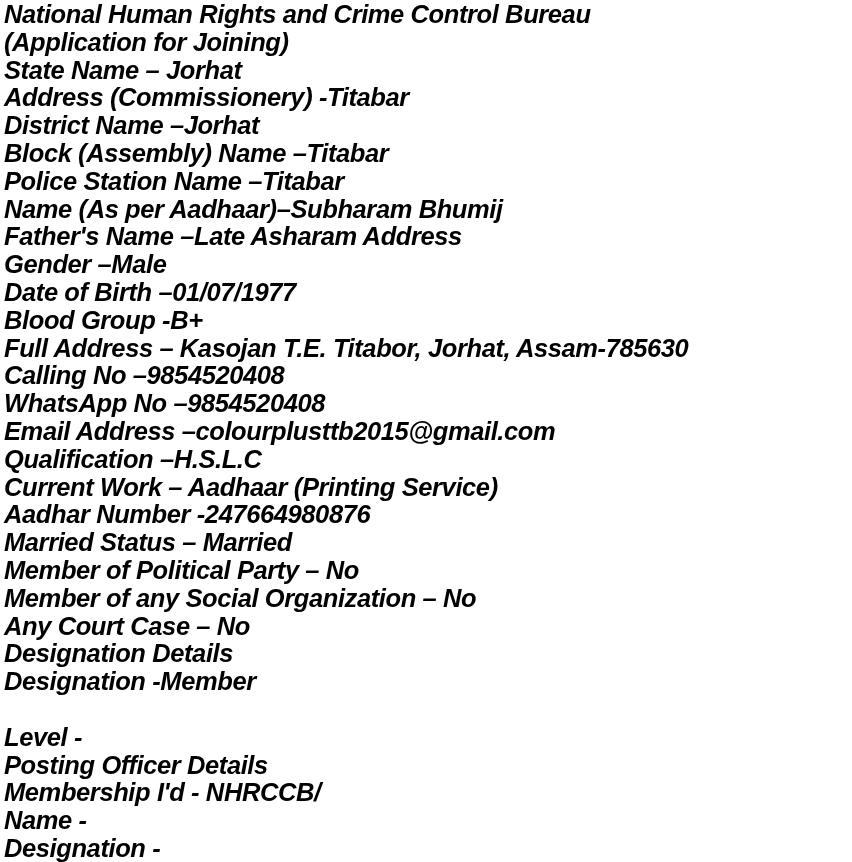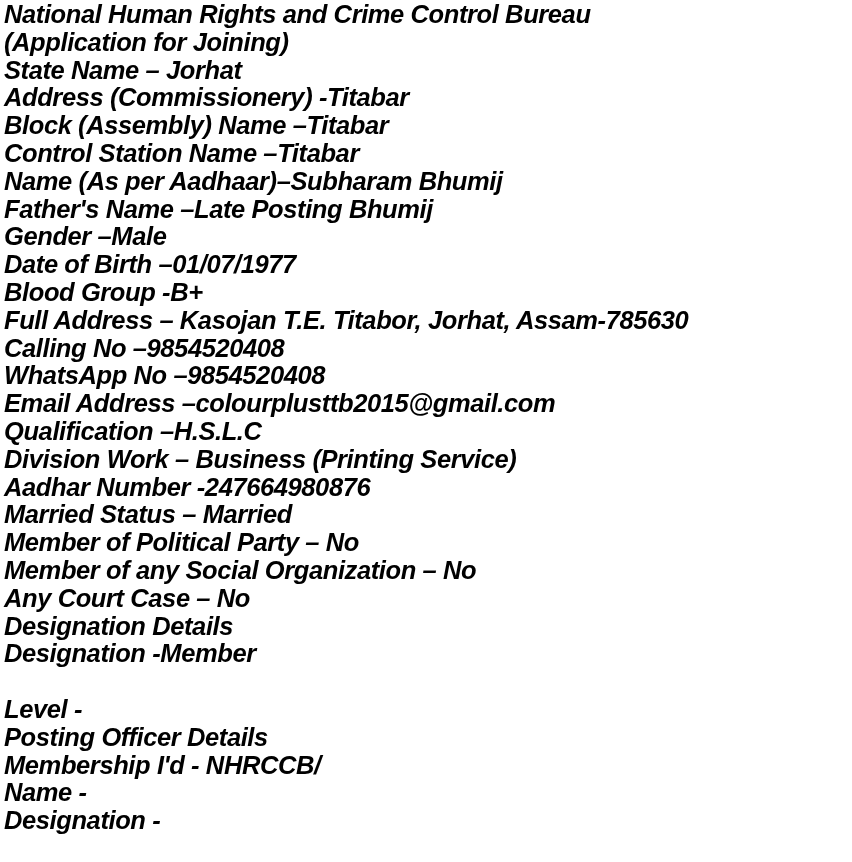--- a/index.html
+++ b/index.html
@@ -31,33 +31,34 @@
 </style>
 </head>
 <body>
 
 <div class="page">
   <div class="doc">
     <div class="line">National Human Rights and Crime Control Bureau</div>
     <div class="line">(Application for Joining)</div>
     <div class="line">State Name – Jorhat</div>
     <div class="line">Address (Commissionery) -Titabar</div>
+    <div class="line">District Name –Jorhat</div>
     <div class="line">Block (Assembly) Name –Titabar</div>
-    <div class="line">Control Station Name –Titabar</div>
+    <div class="line">Police Station Name –Titabar</div>
     <div class="line">Name (As per Aadhaar)–Subharam Bhumij</div>
-    <div class="line">Father's Name –Late Posting Bhumij</div>
+    <div class="line">Father's Name –Late Asharam Address</div>
     <div class="line">Gender –Male</div>
     <div class="line">Date of Birth –01/07/1977</div>
     <div class="line">Blood Group -B+</div>
     <div class="line">Full Address – Kasojan T.E. Titabor, Jorhat, Assam-785630</div>
     <div class="line">Calling No –9854520408</div>
     <div class="line">WhatsApp No –9854520408</div>
     <div class="line">Email Address –colourplusttb2015@gmail.com</div>
     <div class="line">Qualification –H.S.L.C</div>
-    <div class="line">Division Work – Business (Printing Service)</div>
+    <div class="line">Current Work – Aadhaar (Printing Service)</div>
     <div class="line">Aadhar Number -247664980876</div>
     <div class="line">Married Status – Married</div>
     <div class="line">Member of Political Party – No</div>
     <div class="line">Member of any Social Organization – No</div>
     <div class="line">Any Court Case – No</div>
     <div class="line">Designation Details</div>
     <div class="line">Designation -Member</div>
     <div class="line"></div>
     <div class="line">Level -</div>
     <div class="line">Posting Officer Details</div>

